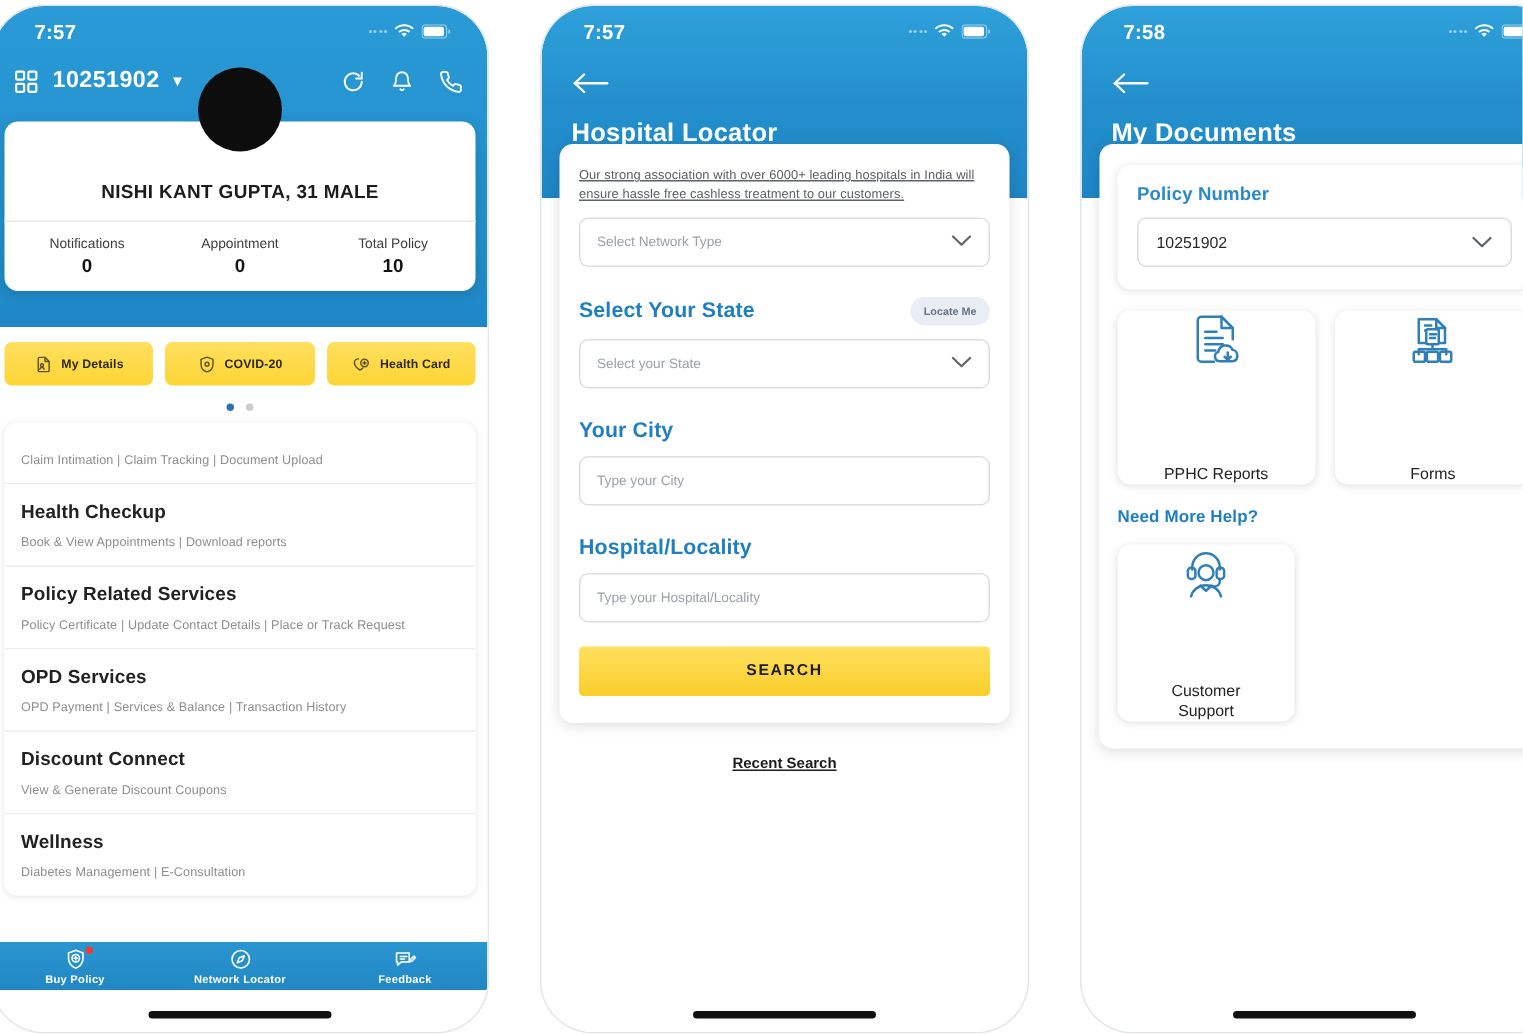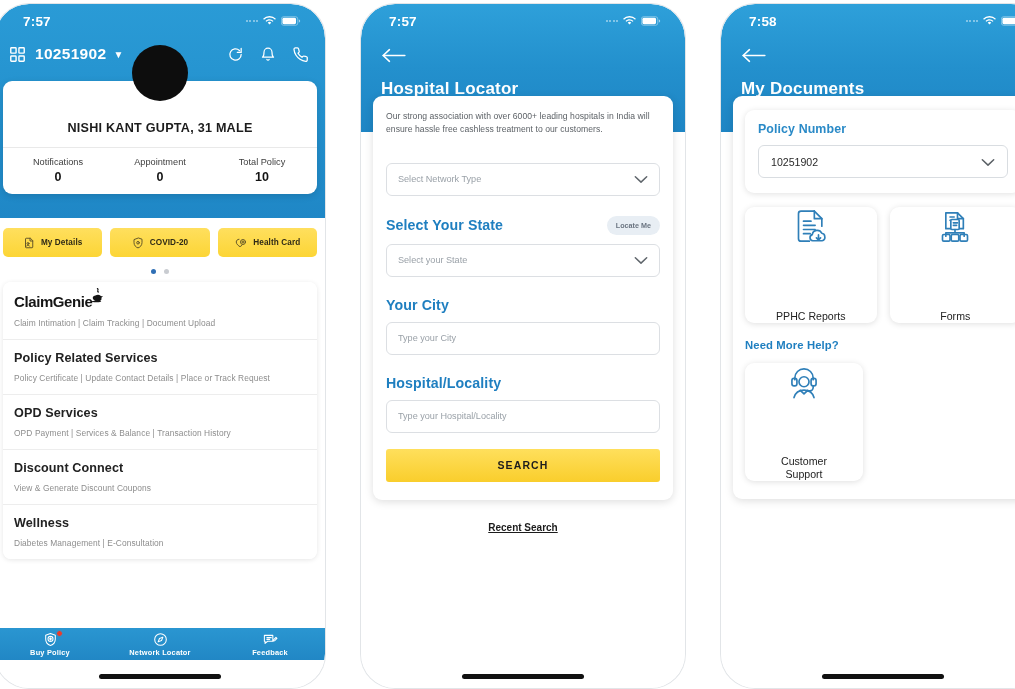--- a/index.html
+++ b/index.html
@@ -197,24 +197,24 @@
   .sheet {
     position: relative;
     margin: -36px 12px 0;
     background:#fff;
     border-radius: 9px;
     box-shadow: 0 2px 9px rgba(0,0,0,.13);
     z-index: 5;
   }
   .p2-sheet { padding: 14px 13px 18px; }
   .intro {
-    font-size: 8.6px; color:#5c6166; line-height:1.55; letter-spacing:.05px;
+    font-size: 8.6px; color:#5c6166; line-height:1.55; letter-spacing:.05px;text-decoration:underline;
   }
   .field {
-    margin-top: 26px;
+    margin-top: 8px;
     height: 33px;
     border: 1px solid #dcdfe3;
     border-radius: 6px;
     display:flex; align-items:center;
     padding: 0 11px;
     background:#fff;
   }
   .field .ph { font-size:9.1px; color:#9aa1a8; flex:1; }
   .chev { color:#6b7177; }
   .sec-head {
@@ -397,31 +397,25 @@
           </div>
         </div>
 
         <div class="dots">
           <span class="dot on"></span>
           <span class="dot"></span>
         </div>
 
         <div class="menu">
           <div class="menu-item">
-            <div class="cg-logo">
-              <span class="cg-word">ClaimGenie</span>
-              <span class="cg-lamp">
-                <svg width="16" height="18" viewBox="0 0 24 26" fill="#151515">
-                  <path d="M13.5 1.2c1 .8 1.3 1.8.7 2.8-.5.9-.4 1.5.3 2.1.5.4.6.9.3 1.4-.4.6-1 .6-1.6.1-1-.8-1.3-1.8-.7-2.9.5-.9.4-1.5-.3-2-.6-.5-.7-1-.3-1.5.4-.5 1-.5 1.6 0Z"></path>
-                  <path d="M9.6 12.4c2.6-1.6 5.8-1.5 7.7.3.4.4 1 .6 1.6.6h2.3l-2 1.6c-.4.3-.6.8-.5 1.3.3 1.9-.6 3.4-2.3 4.2-2.9 1.3-7.1.5-9.4-1.8-1.9-1.9-1.8-4.3.3-5.6l2.3-.6Z"></path>
-                  <ellipse cx="11" cy="21.3" rx="7.4" ry="1.1"></ellipse>
-                </svg>
-              </span>
-            </div>
             <div class="mi-sub">Claim Intimation | Claim Tracking | Document Upload</div>
+          </div>
+          <div class="menu-item">
+            <div class="mi-title">Health Checkup</div>
+            <div class="mi-sub">Book &amp; View Appointments | Download reports</div>
           </div>
           <div class="menu-item">
             <div class="mi-title">Policy Related Services</div>
             <div class="mi-sub">Policy Certificate | Update Contact Details | Place or Track Request</div>
           </div>
           <div class="menu-item">
             <div class="mi-title">OPD Services</div>
             <div class="mi-sub">OPD Payment | Services &amp; Balance | Transaction History</div>
           </div>
           <div class="menu-item">

